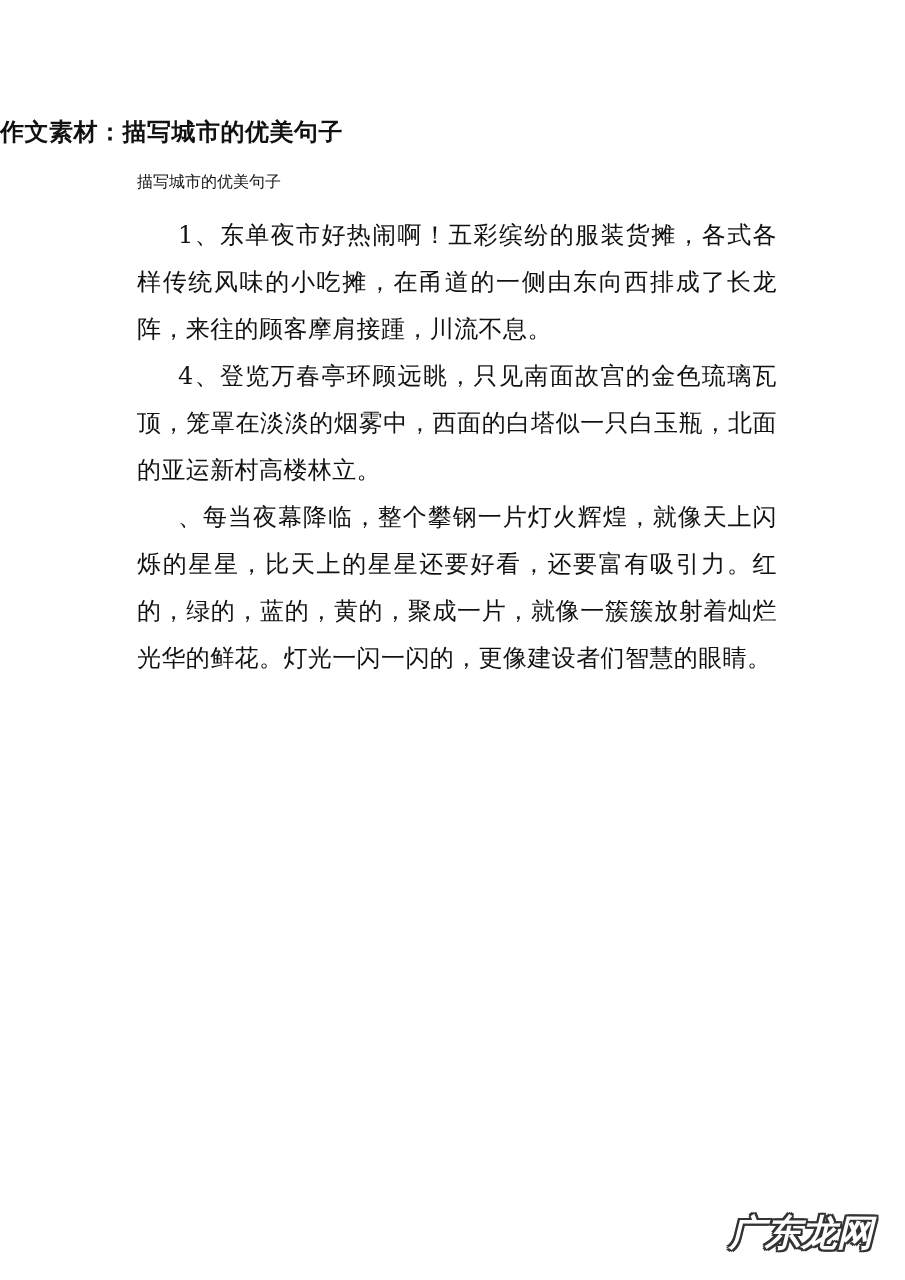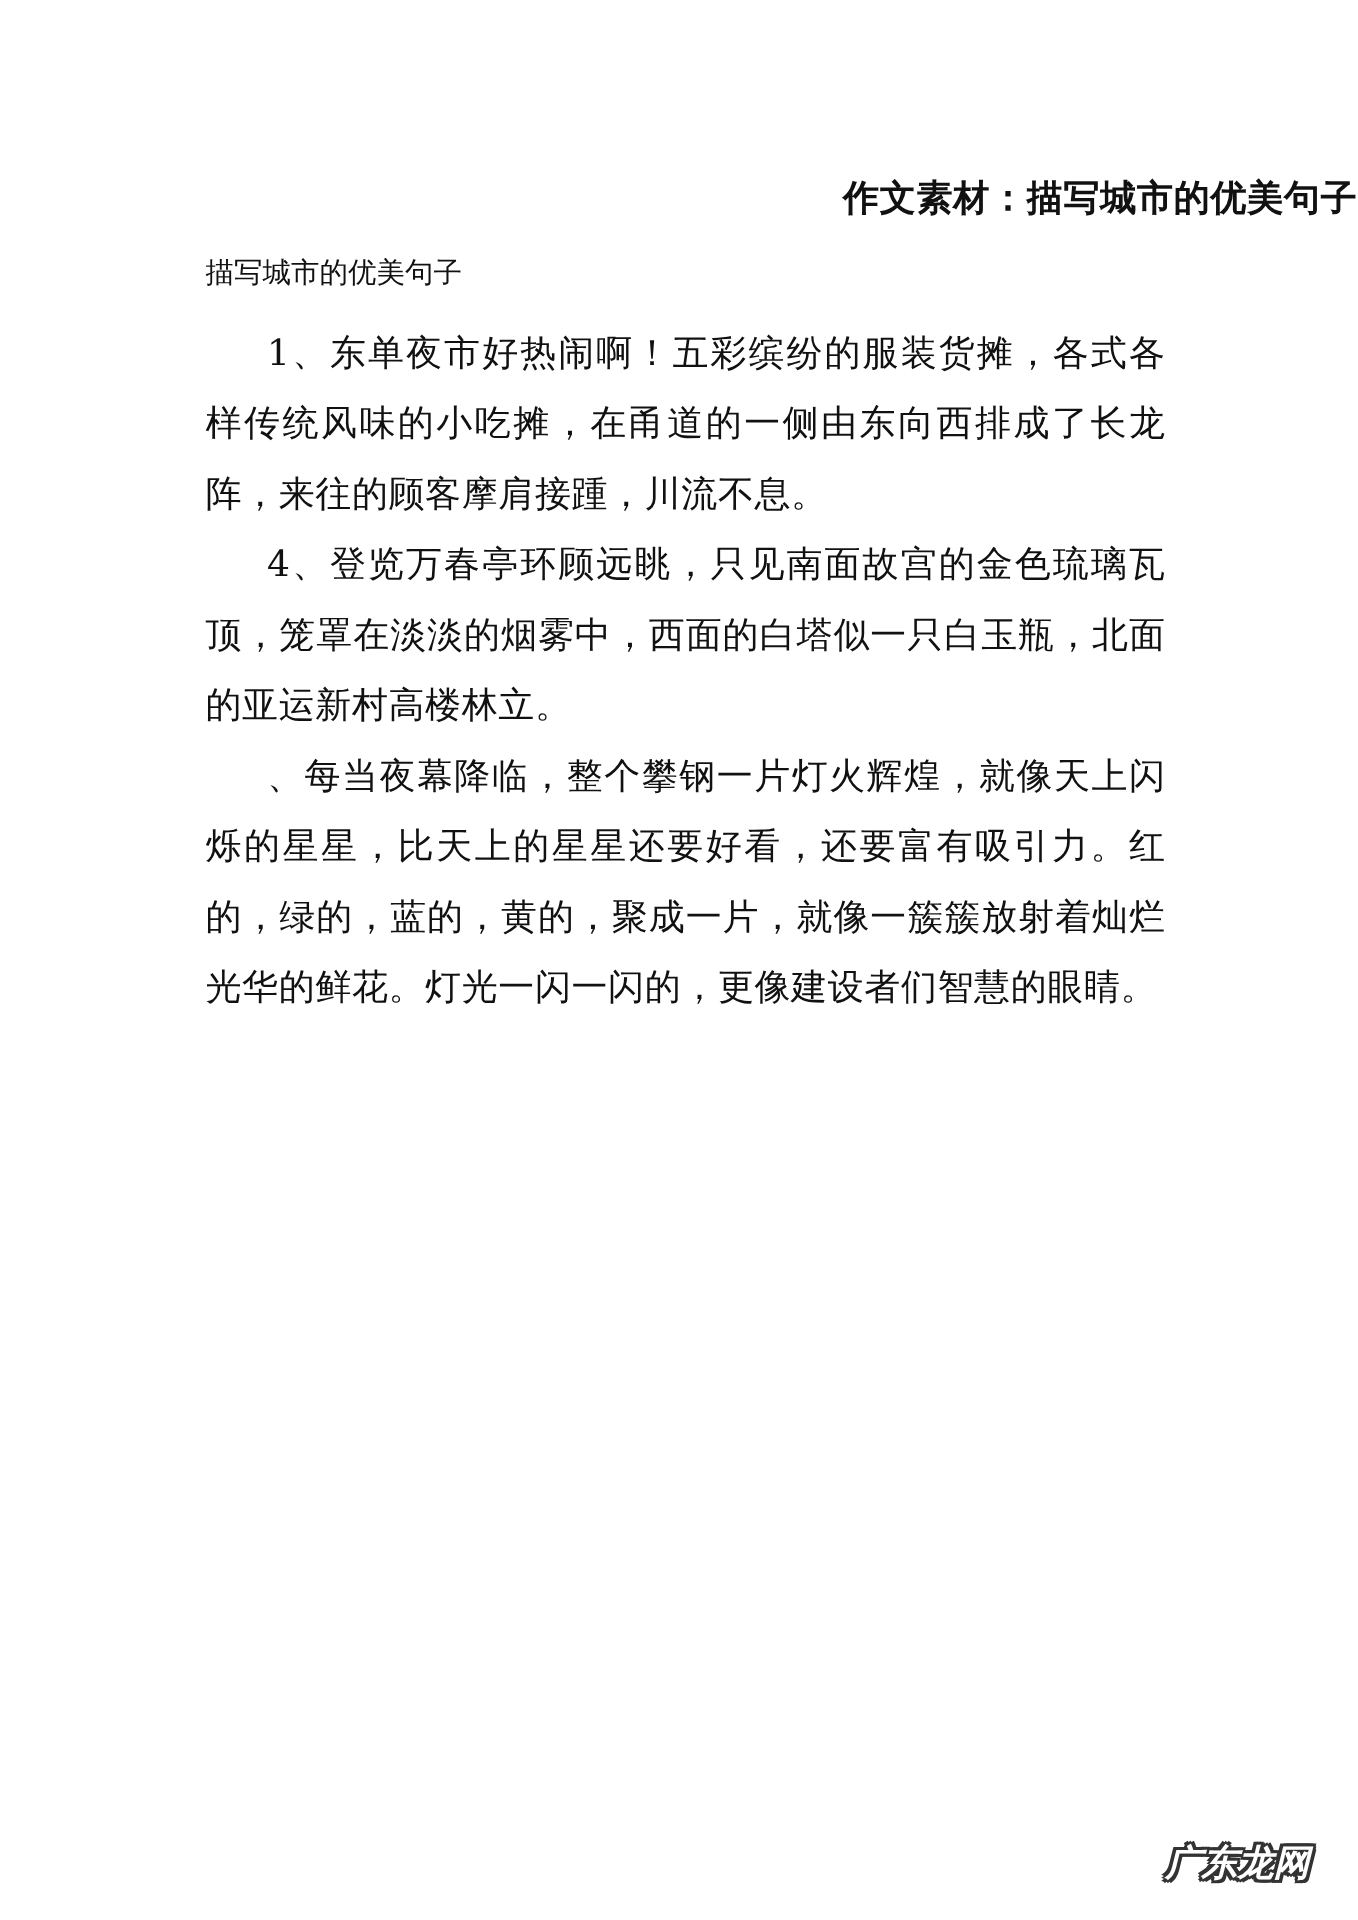--- a/index.html
+++ b/index.html
@@ -1,27 +1,27 @@
 <!DOCTYPE html>
 <html><head>
 <meta charset="utf-8">
 <style>
   html, body { margin: 0; padding: 0; background: #ffffff; }
   body { width: 905px; height: 1280px; position: relative; overflow: hidden;
          font-family: "DejaVu Serif", "Liberation Serif", serif; color: #111; }
   .page { position: absolute; left: 0; top: 0; width: 905px; height: 1280px; }
-  .title { position: absolute; top: 114px; left: 0; width: 905px; text-align: right;
+  .title { position: absolute; top: 114px; left: 0; width: 905px; text-align: left;
            font-size: 24px; font-weight: bold; letter-spacing: 0.5px; line-height: 36px; }
-  .subtitle { position: absolute; top: 167px; left: 137px; font-size: 19px; line-height: 30px; }
+  .subtitle { position: absolute; top: 167px; left: 137px; font-size: 16px; line-height: 30px; font-family: Liberation Serif, serif; }
   .body { position: absolute; left: 137px; top: 212px; width: 640px; }
   .para { margin: 0 0 0 0; font-size: 24px; line-height: 47px; text-indent: 41px;
           text-align: justify; letter-spacing: 0.4px; }
   .para + .para { margin-top: 0; }
   .watermark { position: absolute; right: 32px; bottom: 22px; font-family: "DejaVu Sans", sans-serif;
-               font-size: 24px; font-weight: bold; color: #ffffff; font-style: italic;
+               font-size: 36px; font-weight: bold; color: #ffffff; font-style: italic;
                text-shadow: -2px -2px 0 #333, 2px -2px 0 #333, -2px 2px 0 #333, 2px 2px 0 #333,
                             0 2px 0 #333, 0 -2px 0 #333, 2px 0 0 #333, -2px 0 0 #333; margin-left: 20px; }
 </style>
 </head>
 <body>
 
 <div class="page">
   <div class="title">作文素材：描写城市的优美句子</div>
   <div class="subtitle">描写城市的优美句子</div>
   <div class="body">

